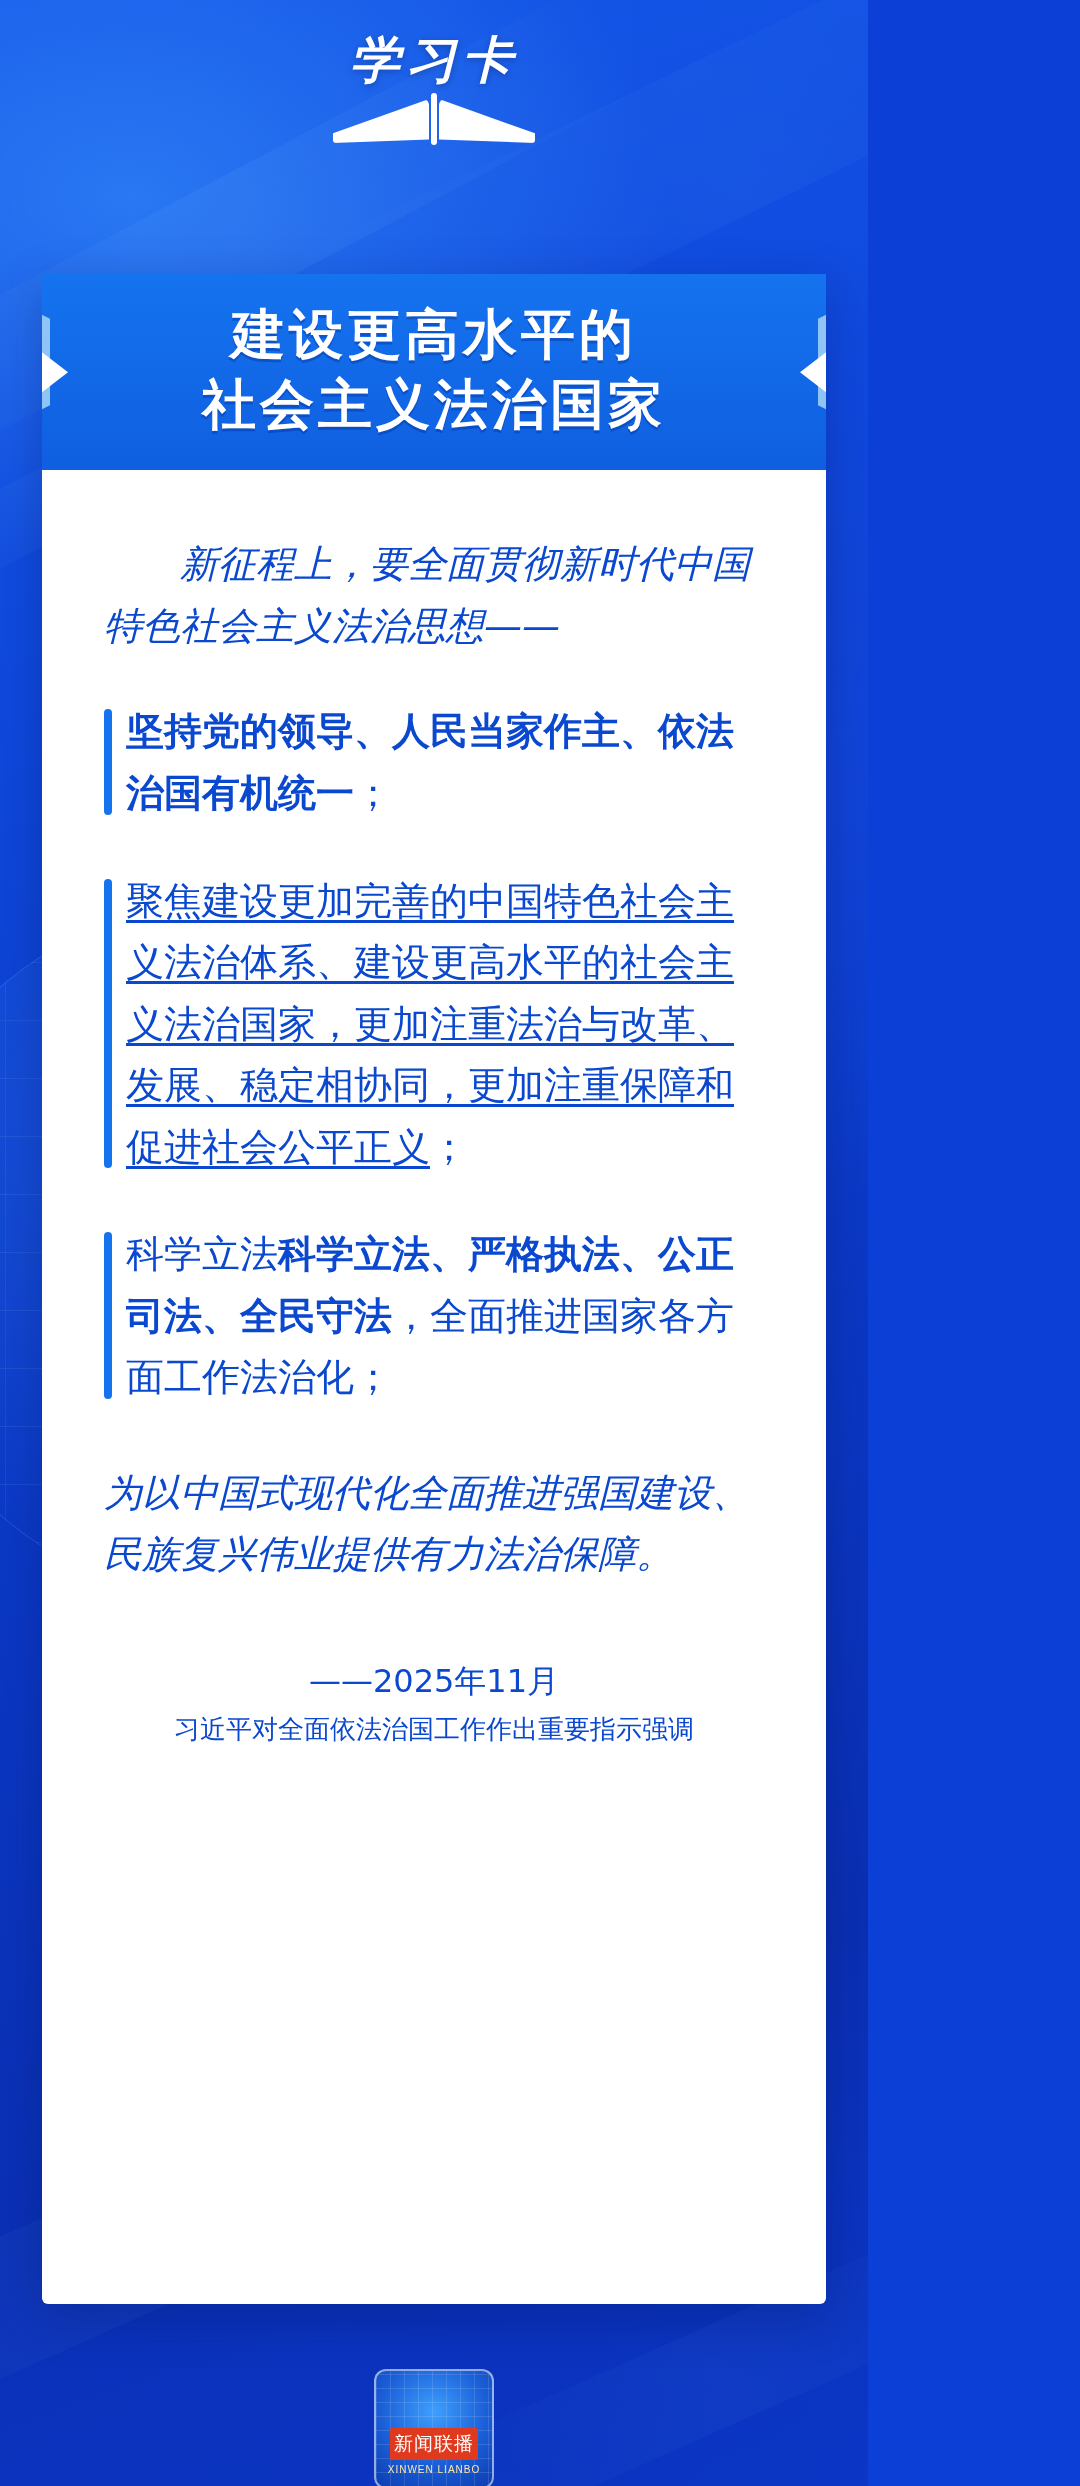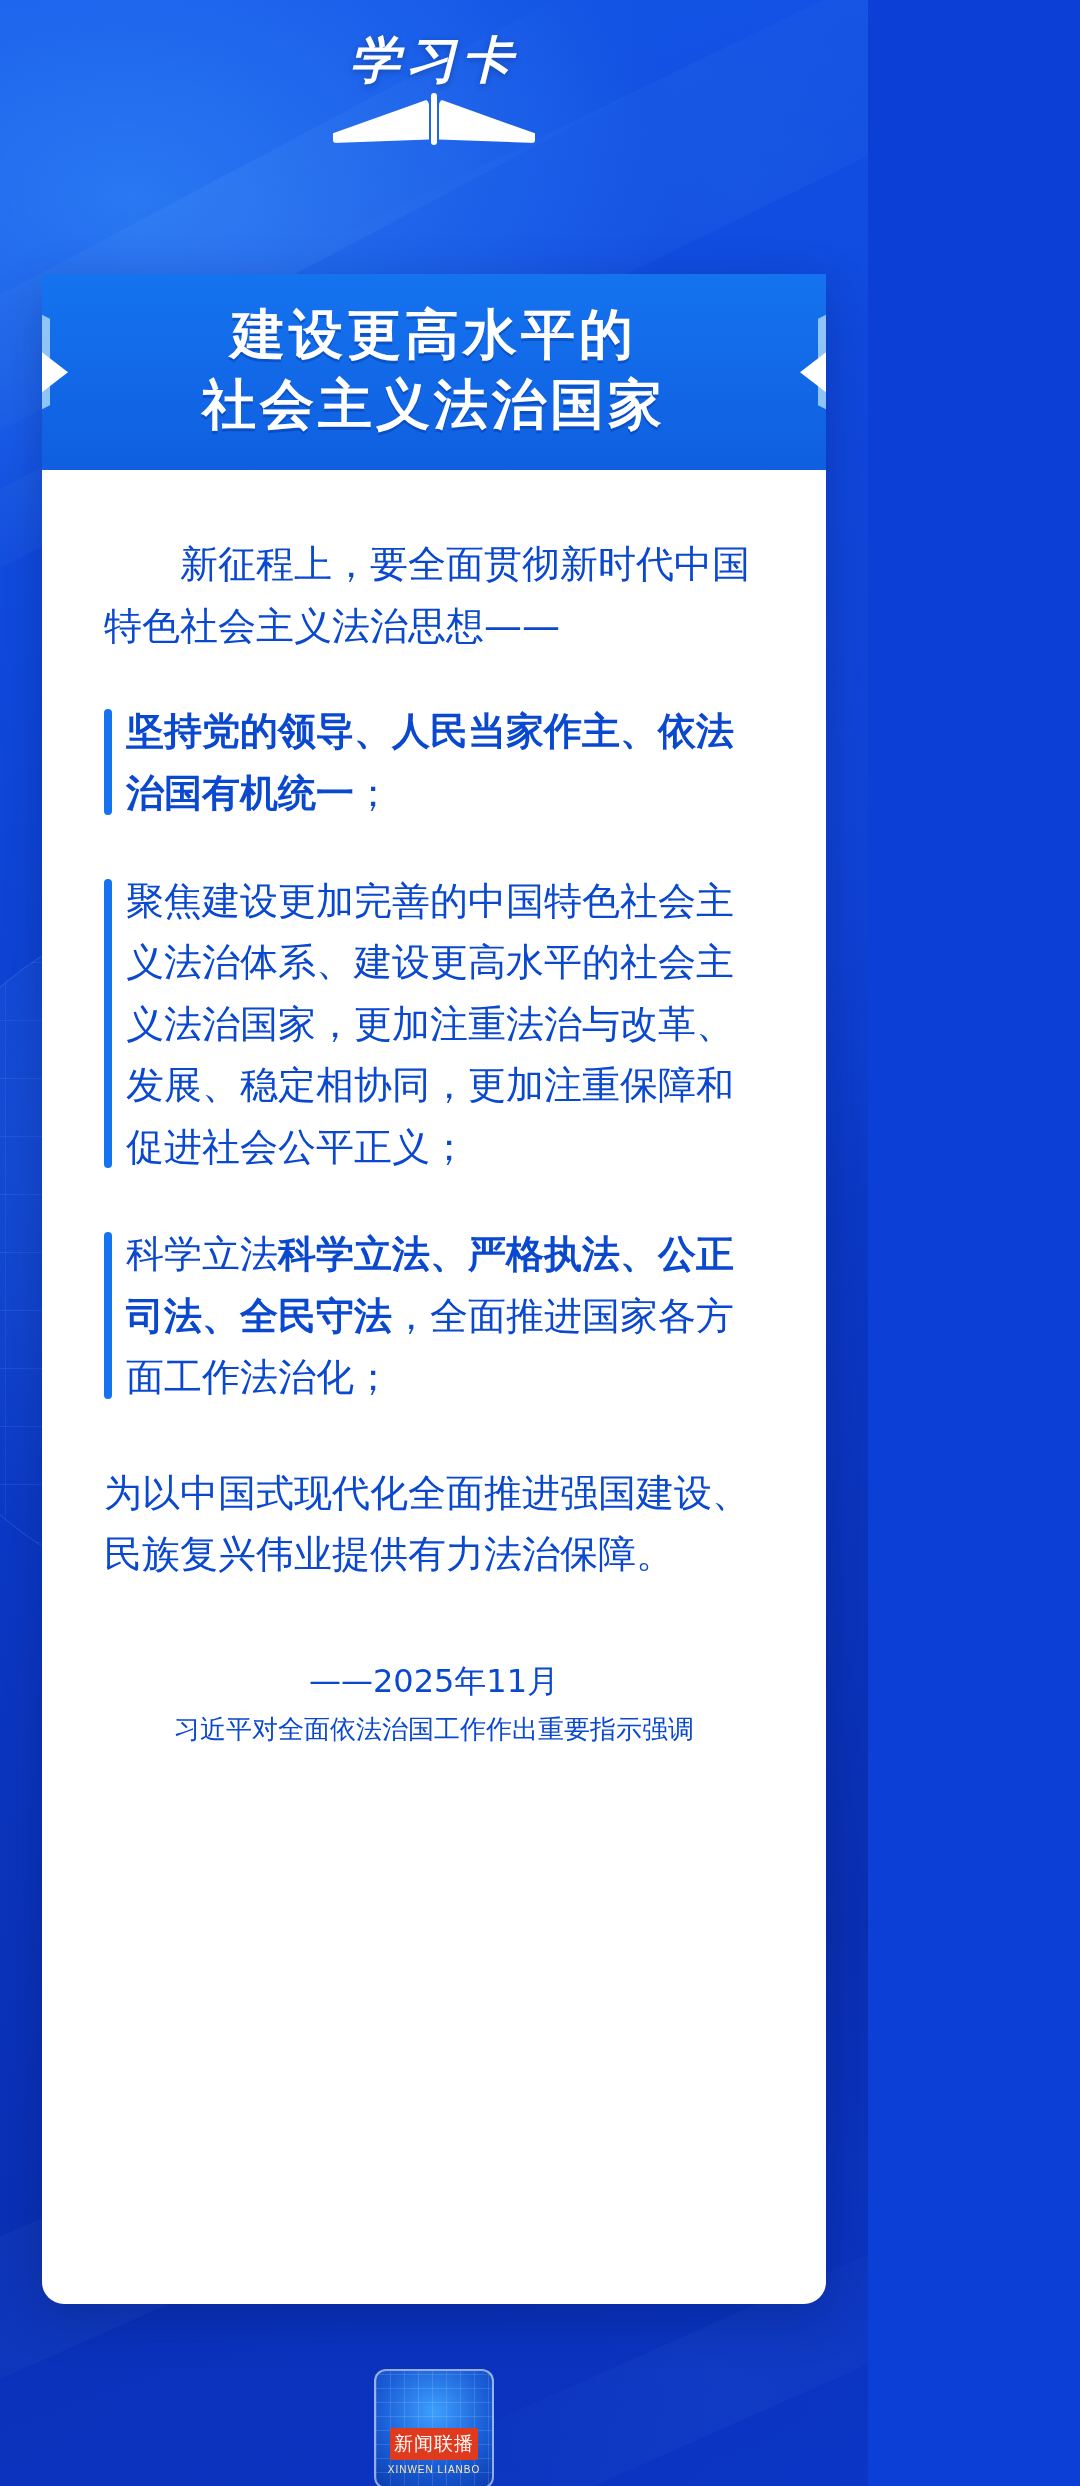--- a/index.html
+++ b/index.html
@@ -116,21 +116,21 @@
     margin-left: -3px;
     background: #ffffff;
     border-radius: 3px;
   }
 
   
   .card {
     position: relative;
     margin: 0 42px;
     background: #ffffff;
-    border-radius: 22px;
+    border-radius: 6px;
     padding: 0 0 70px 0;
     box-shadow: 0 14px 48px rgba(0,20,90,0.30);
     min-height: 1960px;
   }
   .banner-wrap {
     position: relative;
     margin: 64px 0 0 0;
     display: flex;
     justify-content: center;
   }
@@ -175,20 +175,21 @@
 
   .body {
     padding: 64px 62px 0 62px;
   }
   .para {
     color: #0a48cf;
     font-size: 38px;
     line-height: 1.62;
     margin: 0 0 44px 0;
     font-family: "DejaVu Sans", "Liberation Sans", sans-serif;
+    font-style: italic;
   }
   .para.intro { text-indent: 76px; }
   .para.closing { margin-top: 54px; }
 
   .bullet {
     position: relative;
     padding-left: 22px;
     margin: 0 0 46px 0;
   }
   .bullet::before {
@@ -202,21 +203,21 @@
     background: #1573ef;
   }
   .bullet p {
     margin: 0;
     color: #0a48cf;
     font-size: 38px;
     line-height: 1.62;
     font-family: "DejaVu Sans", "Liberation Sans", sans-serif;
   }
   .bold { font-weight: bold; }
-  .underline { text-underline-offset: 6px; }
+  .underline { text-decoration: underline; text-underline-offset: 6px; }
 
   .source {
     margin-top: 70px;
     text-align: center;
     color: #0a48cf;
     font-family: "DejaVu Sans", "Liberation Sans", sans-serif;
   }
   .source .date { font-size: 32px; line-height: 1.6; }
   .source .desc { font-size: 26px; line-height: 1.7; }
 

